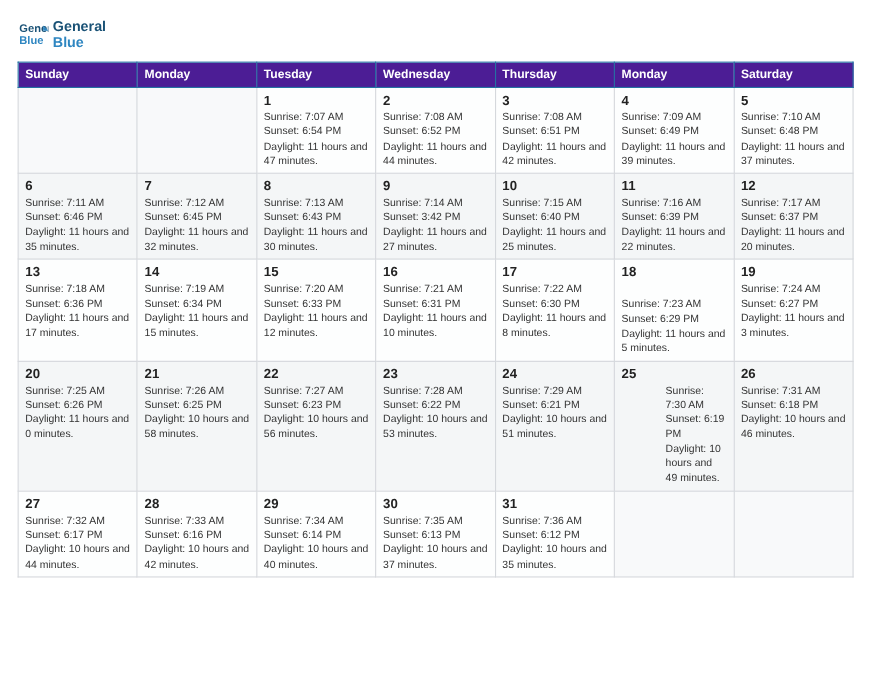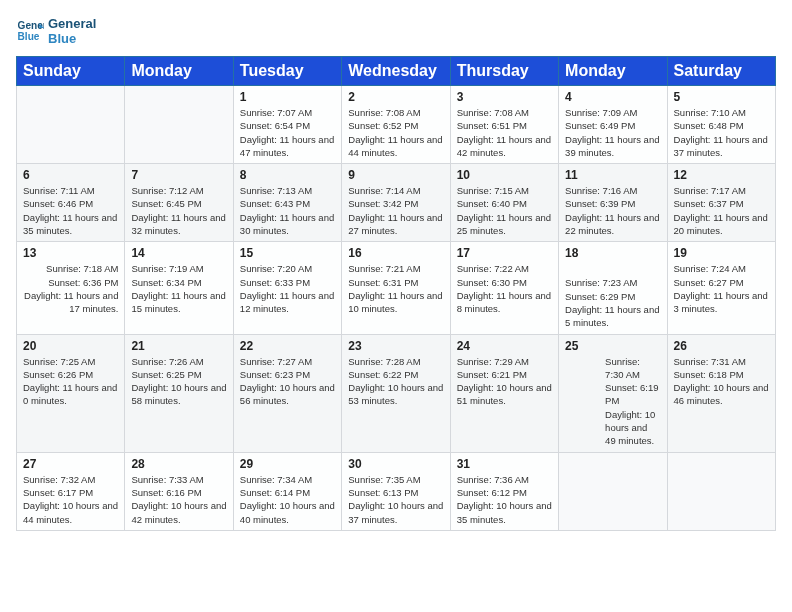--- a/index.html
+++ b/index.html
@@ -36,25 +36,25 @@
     .location {
       font-size: 14px;
       color: #555;
     }
     table {
       width: 100%;
       border-collapse: collapse;
       font-size: 10.5px;
     }
     thead tr th {
-      background-color: #1d4ed8;
+      background-color: #4c1d95;
       color: #fff;
       text-align: left;
       padding: 5px 6px;
-      font-size: 16px;
+      font-size: 11px;
       font-weight: bold;
       border: 1px solid #2471a3;
     }
     tbody tr td {
       border: 1px solid #d5d8dc;
       padding: 4px 6px;
       vertical-align: top;
       width: 108px;
       min-height: 80px;
       background: #fff;
@@ -191,21 +191,21 @@
         <td>
           <span class="day-number">12</span>
           <div class="day-detail" style="white-space: pre-line;">Sunrise: 7:17 AM
 Sunset: 6:37 PM
 Daylight: 11 hours and 20 minutes.</div>
         </td>
       </tr>
       <tr>
         <td>
           <span class="day-number">13</span>
-          <div class="day-detail" style="white-space: pre-line; text-align: right;">Sunrise: 7:18 AM
+          <div class="day-detail" style="white-space: pre-line;">Sunrise: 7:18 AM
 Sunset: 6:36 PM
 Daylight: 11 hours and 17 minutes.</div>
         </td>
         <td>
           <span class="day-number">14</span>
           <div class="day-detail" style="white-space: pre-line;">Sunrise: 7:19 AM
 Sunset: 6:34 PM
 Daylight: 11 hours and 15 minutes.</div>
         </td>
         <td>

